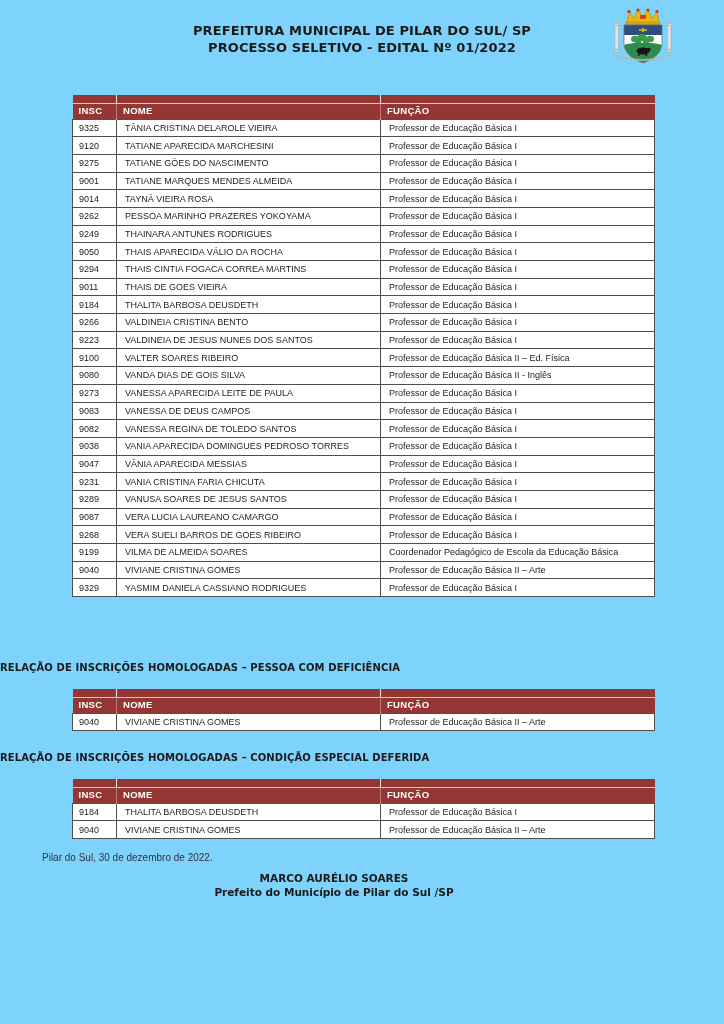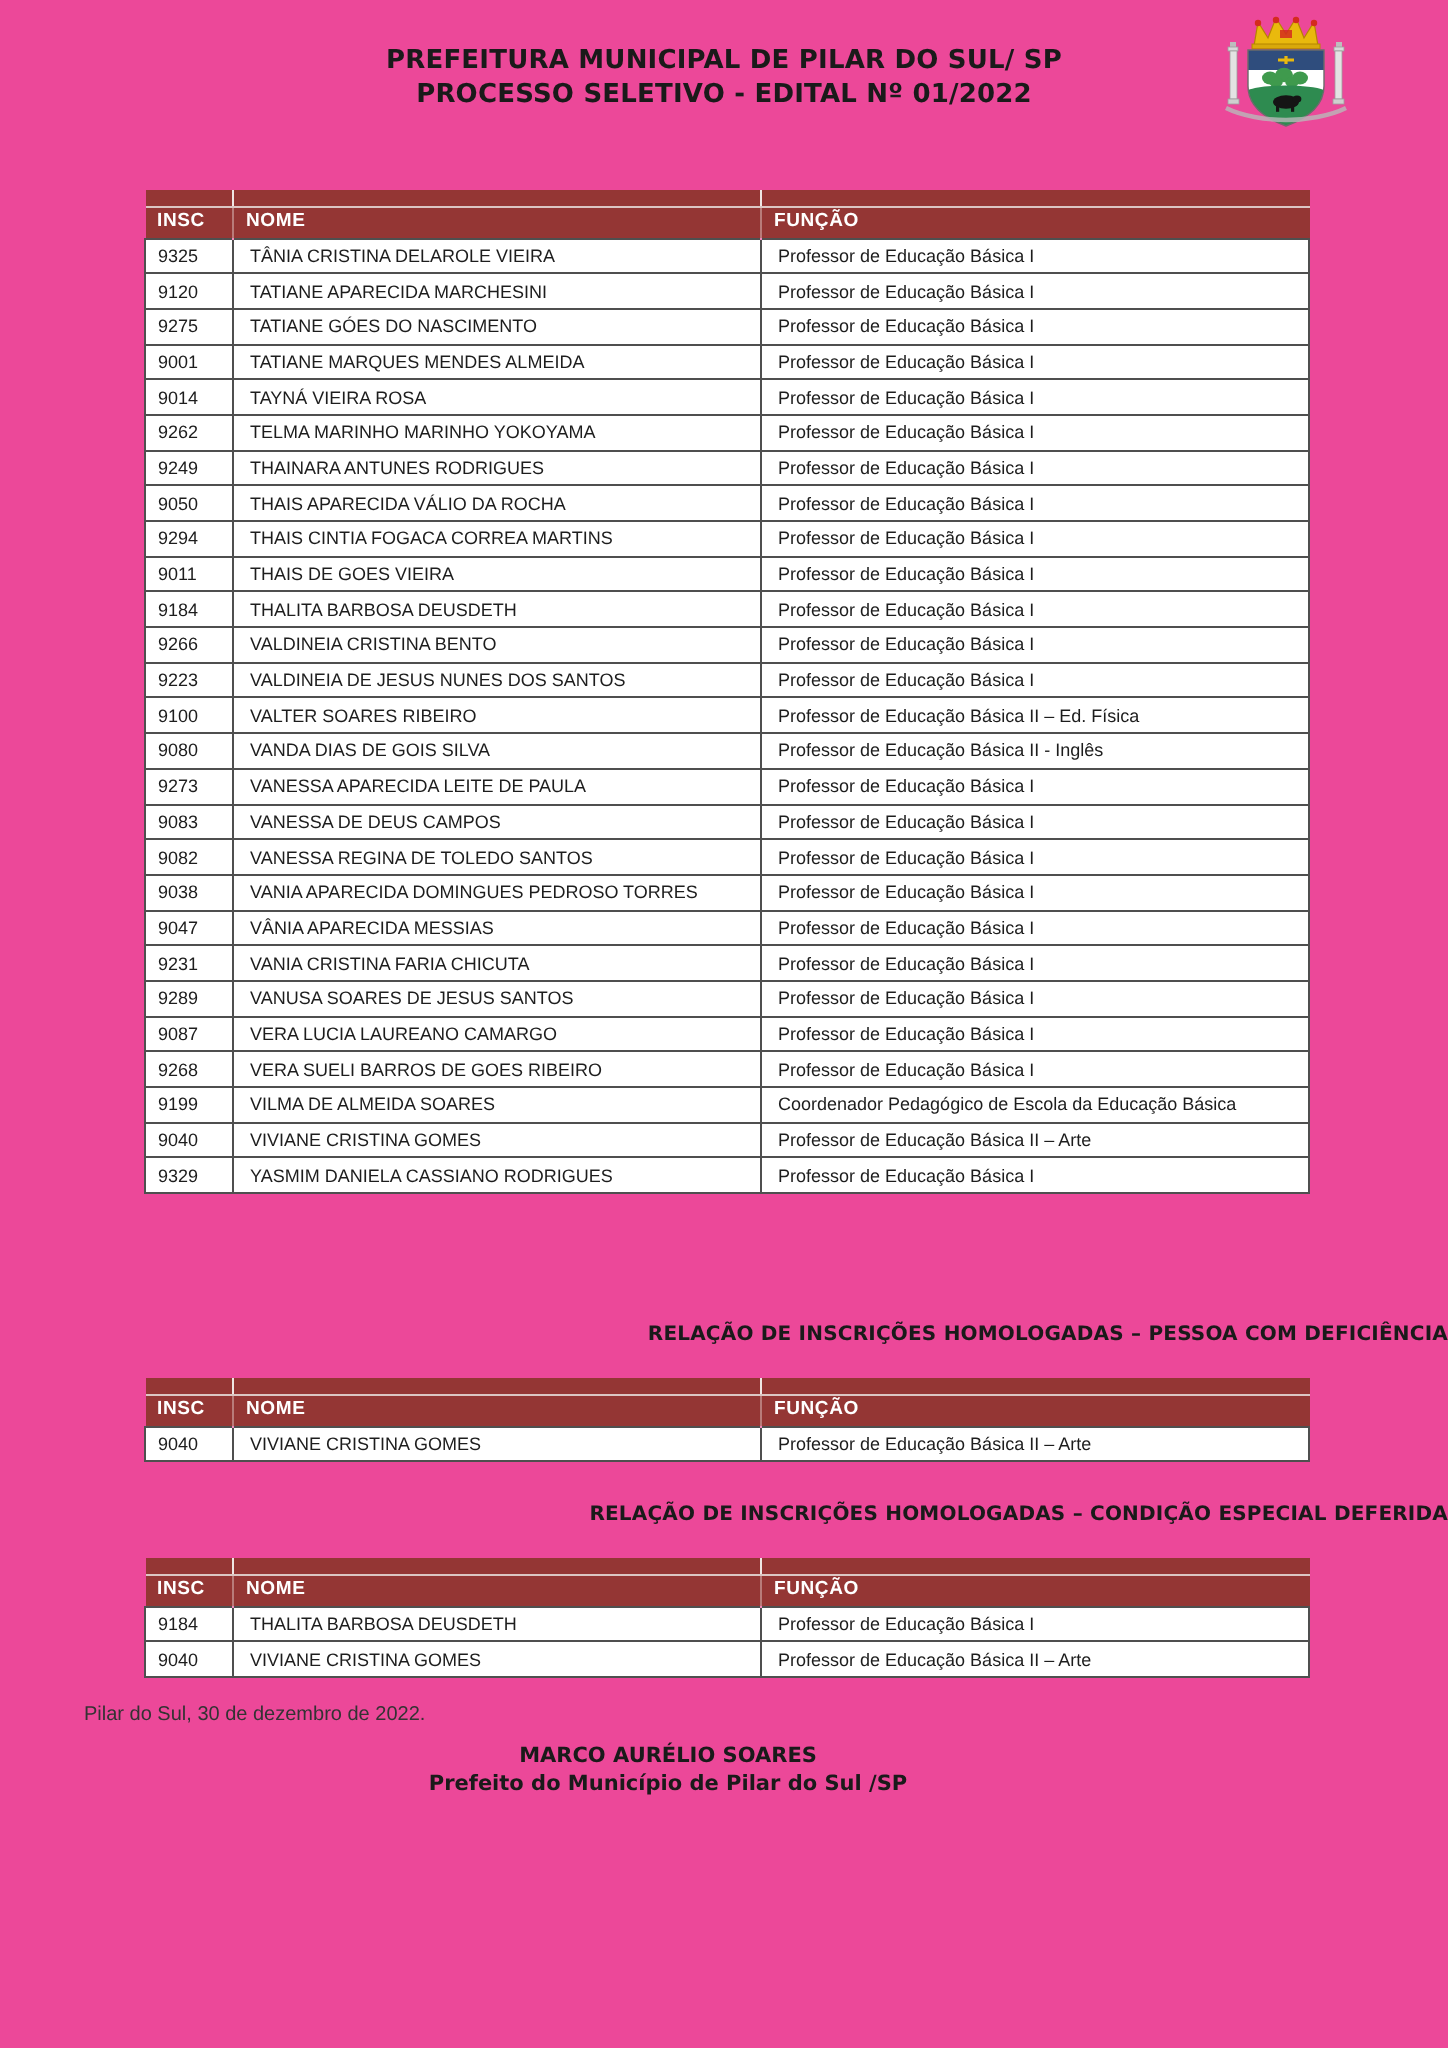--- a/index.html
+++ b/index.html
@@ -5,21 +5,21 @@
   * { margin: 0; padding: 0; box-sizing: border-box; }
   html, body { background: #ffffff; }
   body {
     width: 724px; height: 1024px;
     font-family: "Liberation Sans", "DejaVu Sans", sans-serif;
     position: relative;
     overflow: hidden;
   }
   .page {
     position: absolute; inset: 0;
-    background: #ec4899;
+    background: #7dd3fc;
   }
   
   .title-block {
     position: absolute; top: 22px; left: 0; width: 724px;
     text-align: center;
     font-family: "DejaVu Sans", sans-serif;
     font-weight: bold;
     font-size: 13px; line-height: 17px;
     color: #1a1a1a;
     letter-spacing: 0.1px;
@@ -58,21 +58,21 @@
     white-space: nowrap; overflow: hidden;
     font-family: "Liberation Sans", "DejaVu Sans", sans-serif;
   }
   .tbl tbody td.nome, .tbl tbody td.funcao { padding-left: 8px; }
   #main-table  { top: 95px; }
   #pcd-table   { top: 689px; }
   #cond-table  { top: 779px; }
   
   .section-title {
     position: absolute; left: 0; width: 724px;
-    text-align: right;
+    text-align: left;
     font-family: "DejaVu Sans", sans-serif;
     font-weight: bold; font-size: 10px; color: #1a1a1a;
     letter-spacing: 0.1px;
   }
   #pcd-title  { top: 662px; }
   #cond-title { top: 752px; }
   
   .date-line {
     position: absolute; top: 852px; left: 42px;
     font-size: 10px; color: #333333; text-align: right;
@@ -197,21 +197,21 @@
         </tr>
 
         <tr>
           <td class="insc">9014</td>
           <td class="nome">TAYNÁ VIEIRA ROSA</td>
           <td class="funcao">Professor de Educação Básica I</td>
         </tr>
 
         <tr>
           <td class="insc">9262</td>
-          <td class="nome">TELMA MARINHO MARINHO YOKOYAMA</td>
+          <td class="nome">PESSOA MARINHO PRAZERES YOKOYAMA</td>
           <td class="funcao">Professor de Educação Básica I</td>
         </tr>
 
         <tr>
           <td class="insc">9249</td>
           <td class="nome">THAINARA ANTUNES RODRIGUES</td>
           <td class="funcao">Professor de Educação Básica I</td>
         </tr>
 
         <tr>

